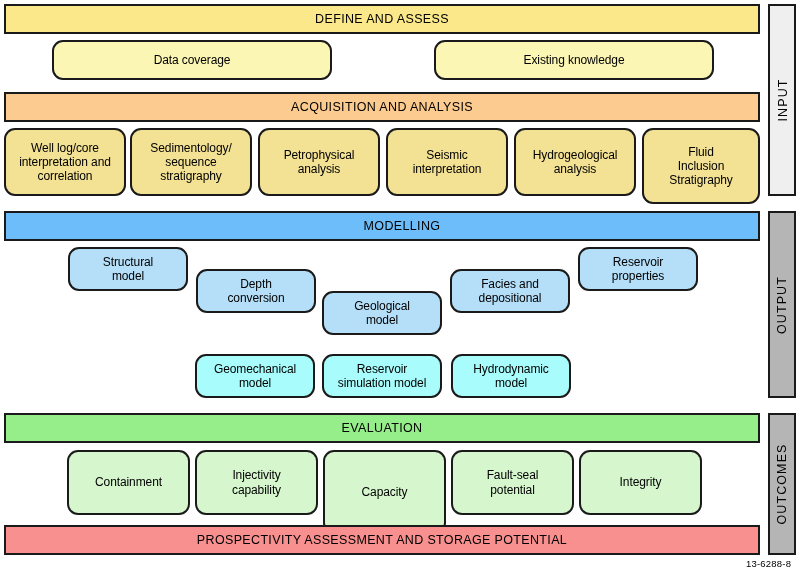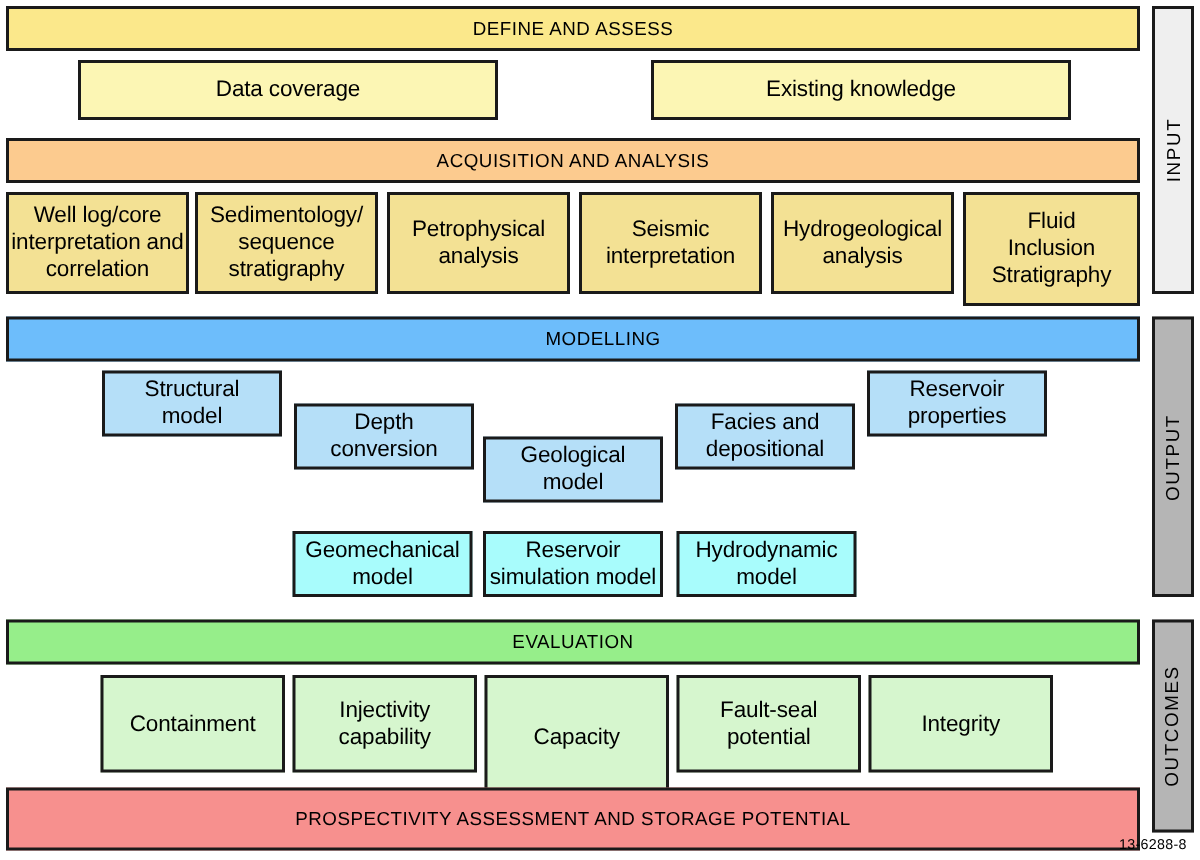--- a/index.html
+++ b/index.html
@@ -37,21 +37,21 @@
     font-size: 12.5px;
     letter-spacing: 0.35px;
   }
   .banner-define      { background: #fbe88b; }
   .banner-acquisition { background: #fccb8f; }
   .banner-modelling   { background: #6dbdfb; padding-left: 40px; }
   .banner-evaluation  { background: #96ee8a; }
   .banner-prospect    { background: #f7908e; }
 
   
-  .tile { font-size: 15px; }
+  .tile { font-size: 12px; border-radius: 11px; }
   .tile-pale-yellow { background: #fcf6b4; }
   .tile-khaki       { background: #f3e194; }
   .tile-lightblue   { background: #b5dff8; }
   .tile-cyan        { background: #a8fcfc; }
   .tile-palegreen   { background: #d6f6ce; }
 
   
   .rail {
     position: absolute;
     box-sizing: border-box;
@@ -146,21 +146,21 @@
   <div class="box tile tile-palegreen" style="left:195px; top:450px; width:123px; height:65px;">Injectivity
 capability</div>
 
   <div class="box tile tile-palegreen" style="left:323px; top:450px; width:123px; height:84px;">Capacity</div>
 
   <div class="box tile tile-palegreen" style="left:451px; top:450px; width:123px; height:65px;">Fault-seal
 potential</div>
 
   <div class="box tile tile-palegreen" style="left:579px; top:450px; width:123px; height:65px;">Integrity</div>
 
-  <div class="box banner banner-prospect" style="left:4px; top:525px; width:756px; height:42px;">PROSPECTIVITY ASSESSMENT AND STORAGE POTENTIAL</div>
+  <div class="box banner banner-prospect" style="left:4px; top:525px; width:756px; height:30px;">PROSPECTIVITY ASSESSMENT AND STORAGE POTENTIAL</div>
 
   <div class="rail rail-input" style="left:768px; top:4px; width:28px; height:192px;">
     <span class="rail-label">INPUT</span>
   </div>
 
   <div class="rail rail-output" style="left:768px; top:211px; width:28px; height:187px;">
     <span class="rail-label">OUTPUT</span>
   </div>
 
   <div class="rail rail-outcomes" style="left:768px; top:413px; width:28px; height:142px;">

